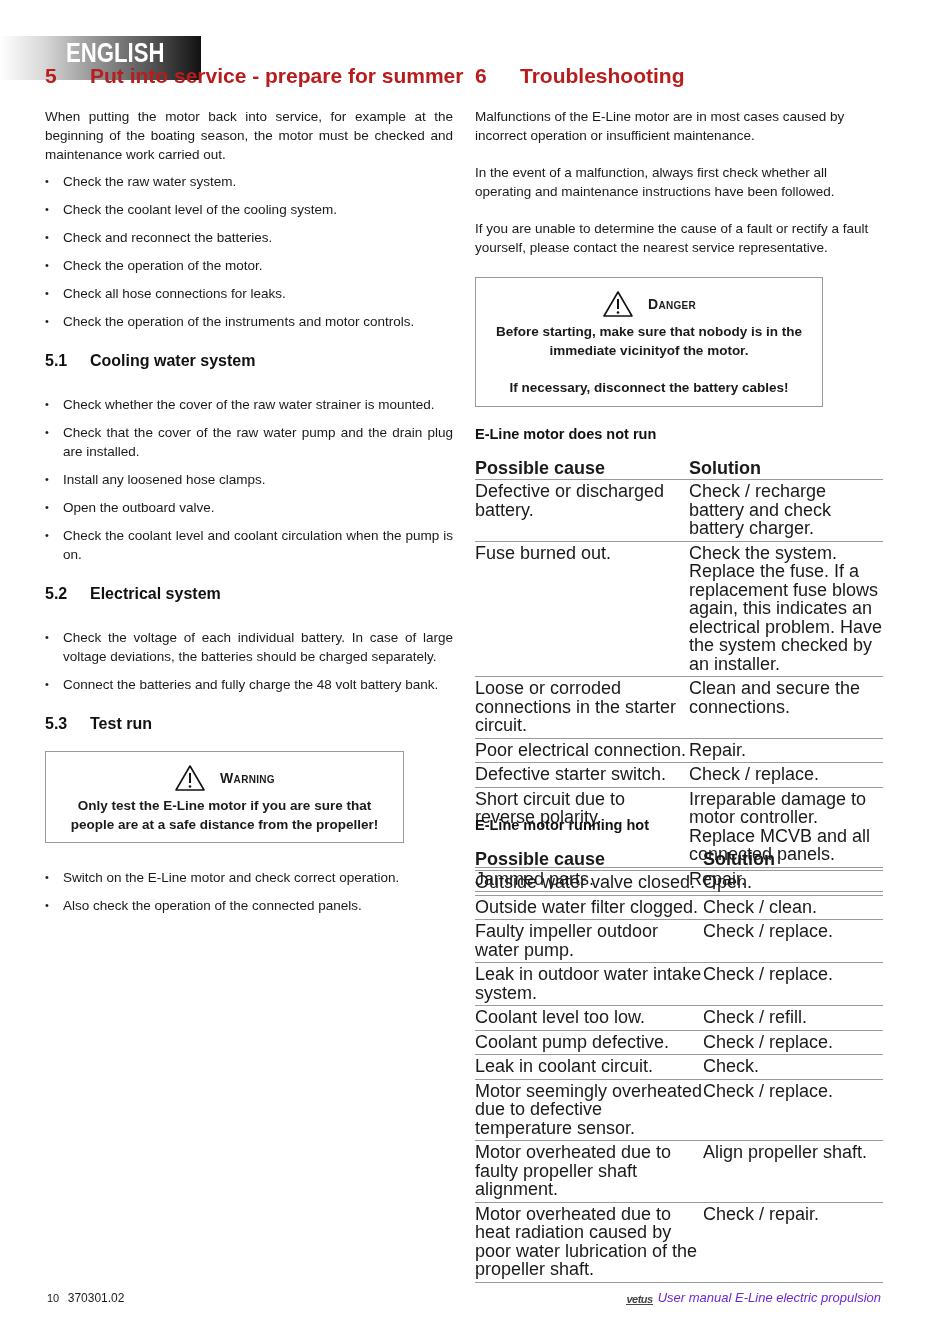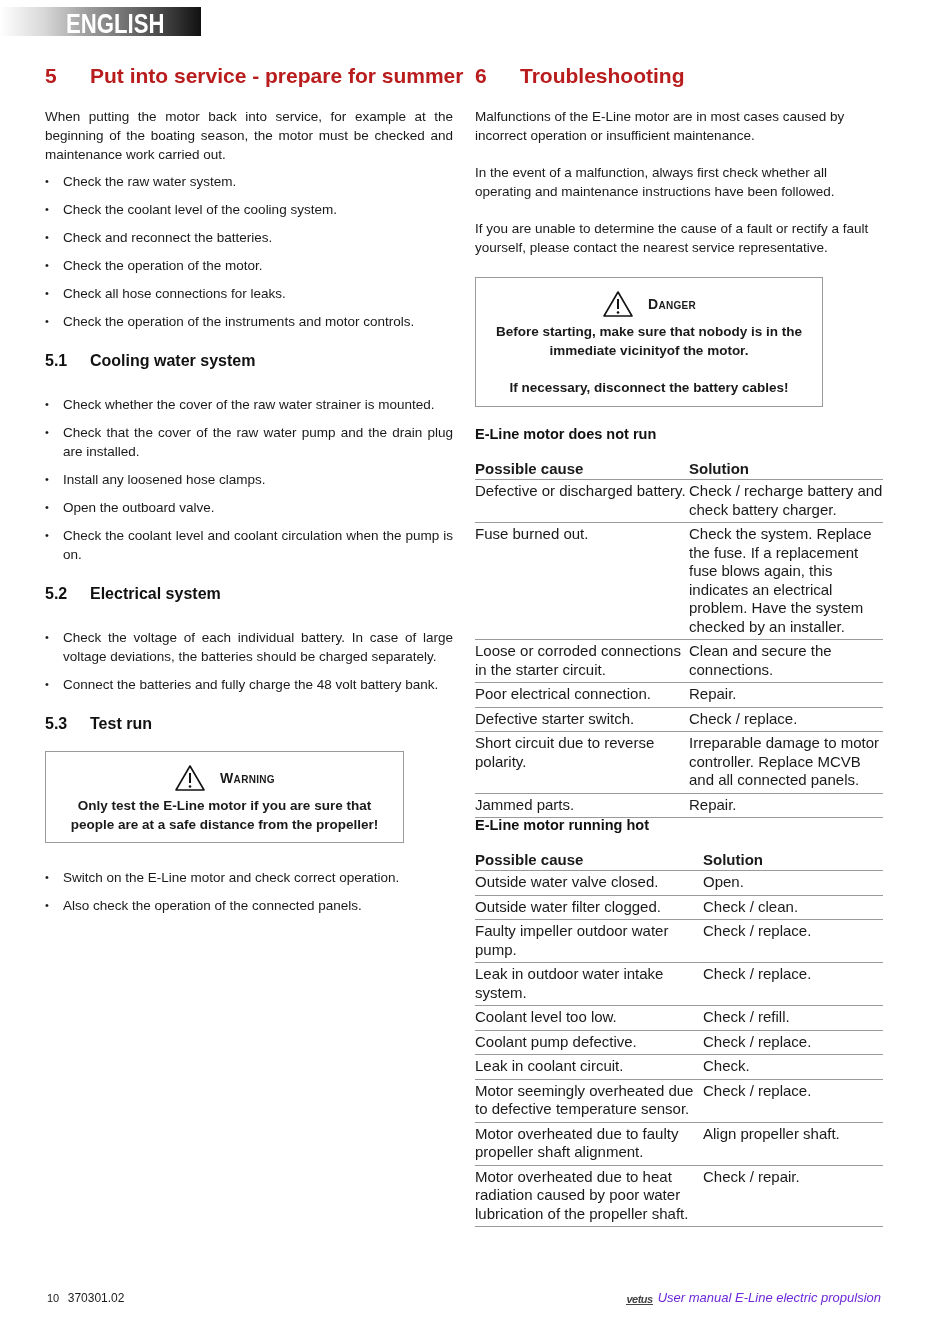--- a/index.html
+++ b/index.html
@@ -2,21 +2,21 @@
 <html><head>
 <meta charset="utf-8">
 <style>
   html, body { margin: 0; padding: 0; background: #ffffff; }
   body {
     width: 950px; height: 1343px; position: relative; overflow: hidden;
     font-family: "Liberation Sans", "DejaVu Sans", sans-serif;
     color: #1a1a1a;
   }
   .lang-banner {
-    position: absolute; left: 0; top: 7px; width: 201px; height: 29px;
+    position: absolute; left: 0; top: 36px; width: 201px; height: 44px;
     background: linear-gradient(to right, #ffffff 0%, #d8d8d8 22%, #9a9a9a 45%, #555555 75%, #111111 100%);
   }
   .lang-banner span {
     position: absolute; left: 66px; top: 2px;
     font-family: "Liberation Sans", sans-serif; font-weight: bold;
     font-size: 27px; color: #ffffff; letter-spacing: 0px;
     transform: scaleX(0.82); transform-origin: left center;
   }
   .col { position: absolute; top: 0; }
   .col-left { left: 45px; width: 408px; }
@@ -37,21 +37,21 @@
 
   .notice {
     position: absolute; border: 1px solid #9a9a9a; background: #fff;
     text-align: center; box-sizing: border-box;
   }
   .notice .title-row { display: flex; justify-content: center; align-items: center; gap: 14px; margin-top: 12px; }
   .notice .sc { font-weight: bold; font-size: 14px; font-variant: small-caps; letter-spacing: 0.3px; }
   .notice .body { font-weight: bold; font-size: 13.5px; line-height: 19px; margin: 4px 12px 0; }
   .notice .body2 { font-weight: bold; font-size: 13.5px; line-height: 19px; margin: 18px 12px 0; }
 
-  table.trouble { position: absolute; border-collapse: collapse; width: 408px; font-size: 15px; }
+  table.trouble { position: absolute; border-collapse: collapse; width: 408px; font-size: 18px; }
   table.trouble th { text-align: left; font-weight: bold; padding: 2px 0 1px 0; border-bottom: 1px solid #9a9a9a; line-height: 19px; vertical-align: top; }
   table.trouble td { padding: 2px 0 3px 0; border-bottom: 1px solid #9a9a9a; line-height: 18.5px; vertical-align: top; }
 
   .footer-left { position: absolute; left: 47px; top: 1288px; white-space: nowrap; }
   .footer-left .pg { font-size: 11px; }
   .footer-left .doc { font-size: 12px; margin-left: 4px; }
   .footer-right { position: absolute; right: 69px; top: 1290px; display: flex; align-items: flex-end; gap: 5px; white-space: nowrap; }
   .footer-right .logo { font-family: "Liberation Sans", sans-serif; font-weight: bold; font-style: italic; font-size: 11px; color: #444; letter-spacing: -0.5px; border-bottom: 1px solid #444; line-height: 10px; }
   .footer-right .manual { font-style: italic; font-size: 13px; color: #6d28d9; }
 </style>

